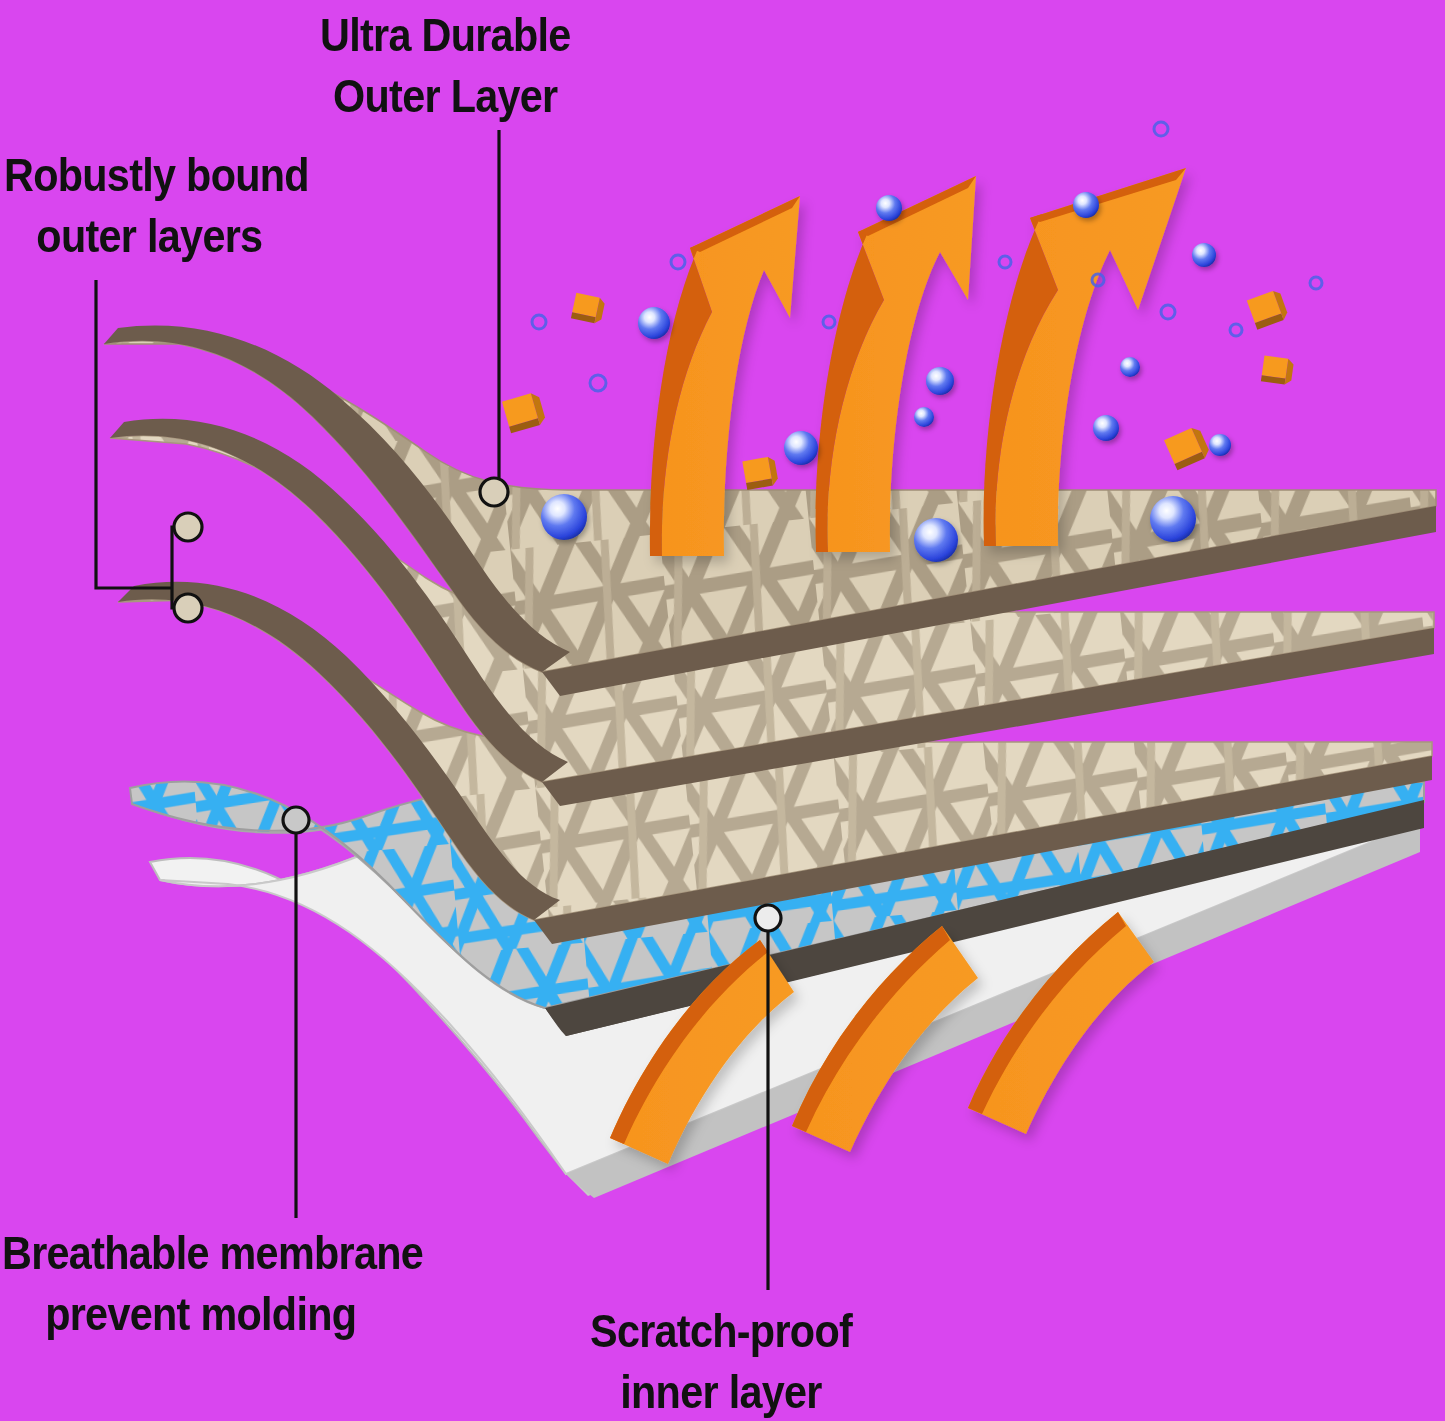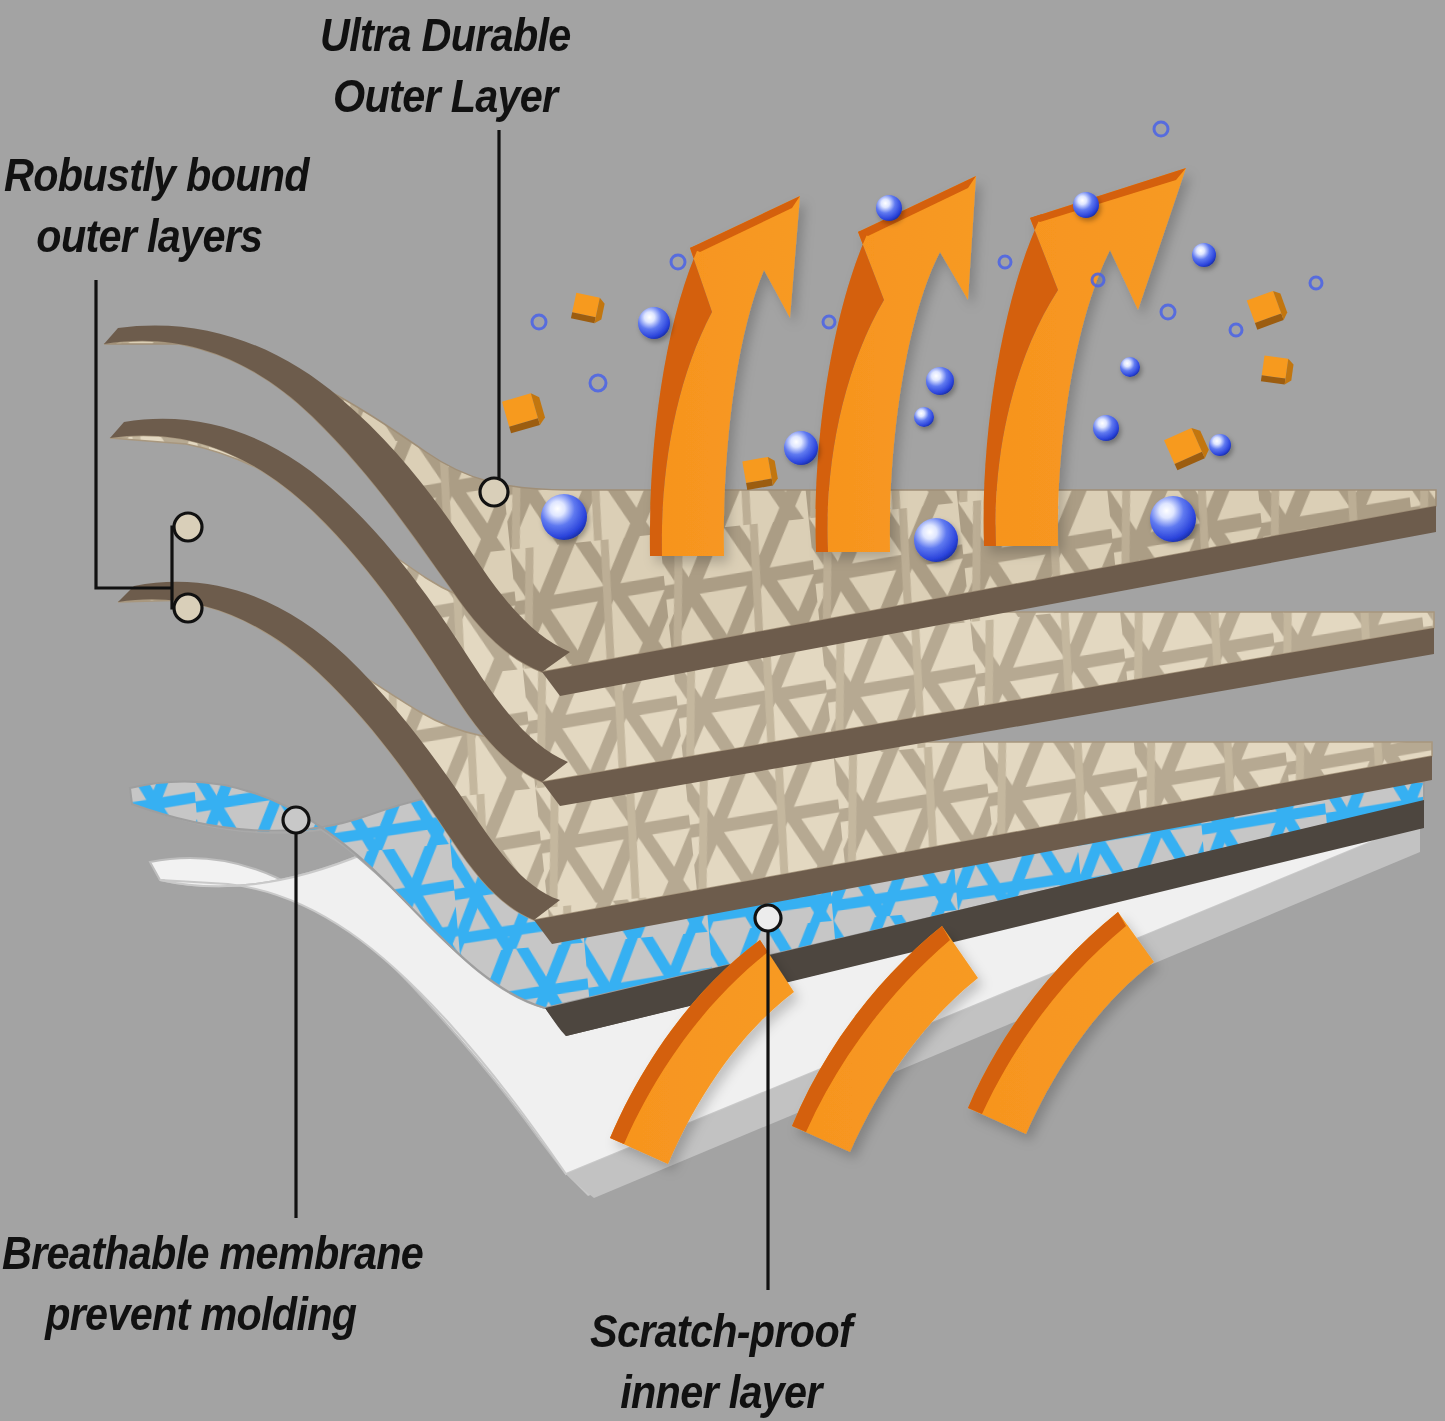--- a/index.html
+++ b/index.html
@@ -4,24 +4,23 @@
 <style>
   html, body {
     margin: 0;
     padding: 0;
     background: #ffffff;
   }
   #root {
     position: relative;
     width: 1445px;
     height: 1421px;
-    background: #a3a3a3;
+    background: #d946ef;
     overflow: hidden;
     font-family: "Liberation Sans", sans-serif;
-    font-style: italic;
   }
   svg.scene {
     position: absolute;
     inset: 0;
     width: 1445px;
     height: 1421px;
     display: block;
   }
   .callout-label {
     position: absolute;

